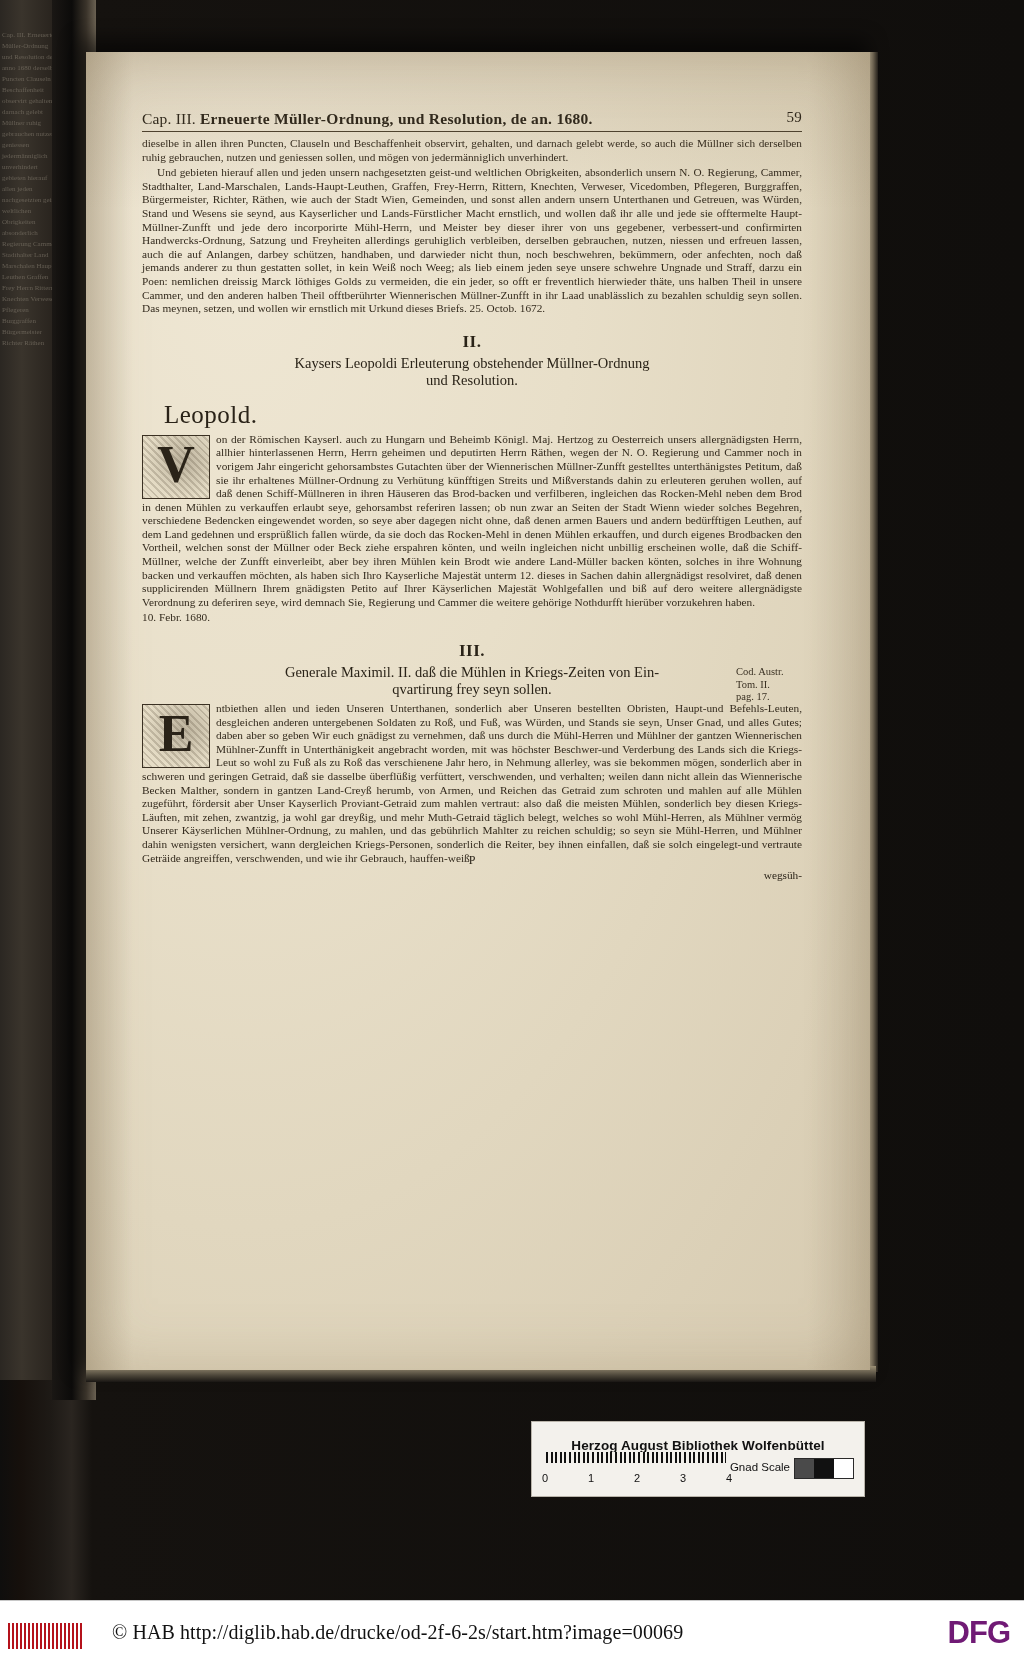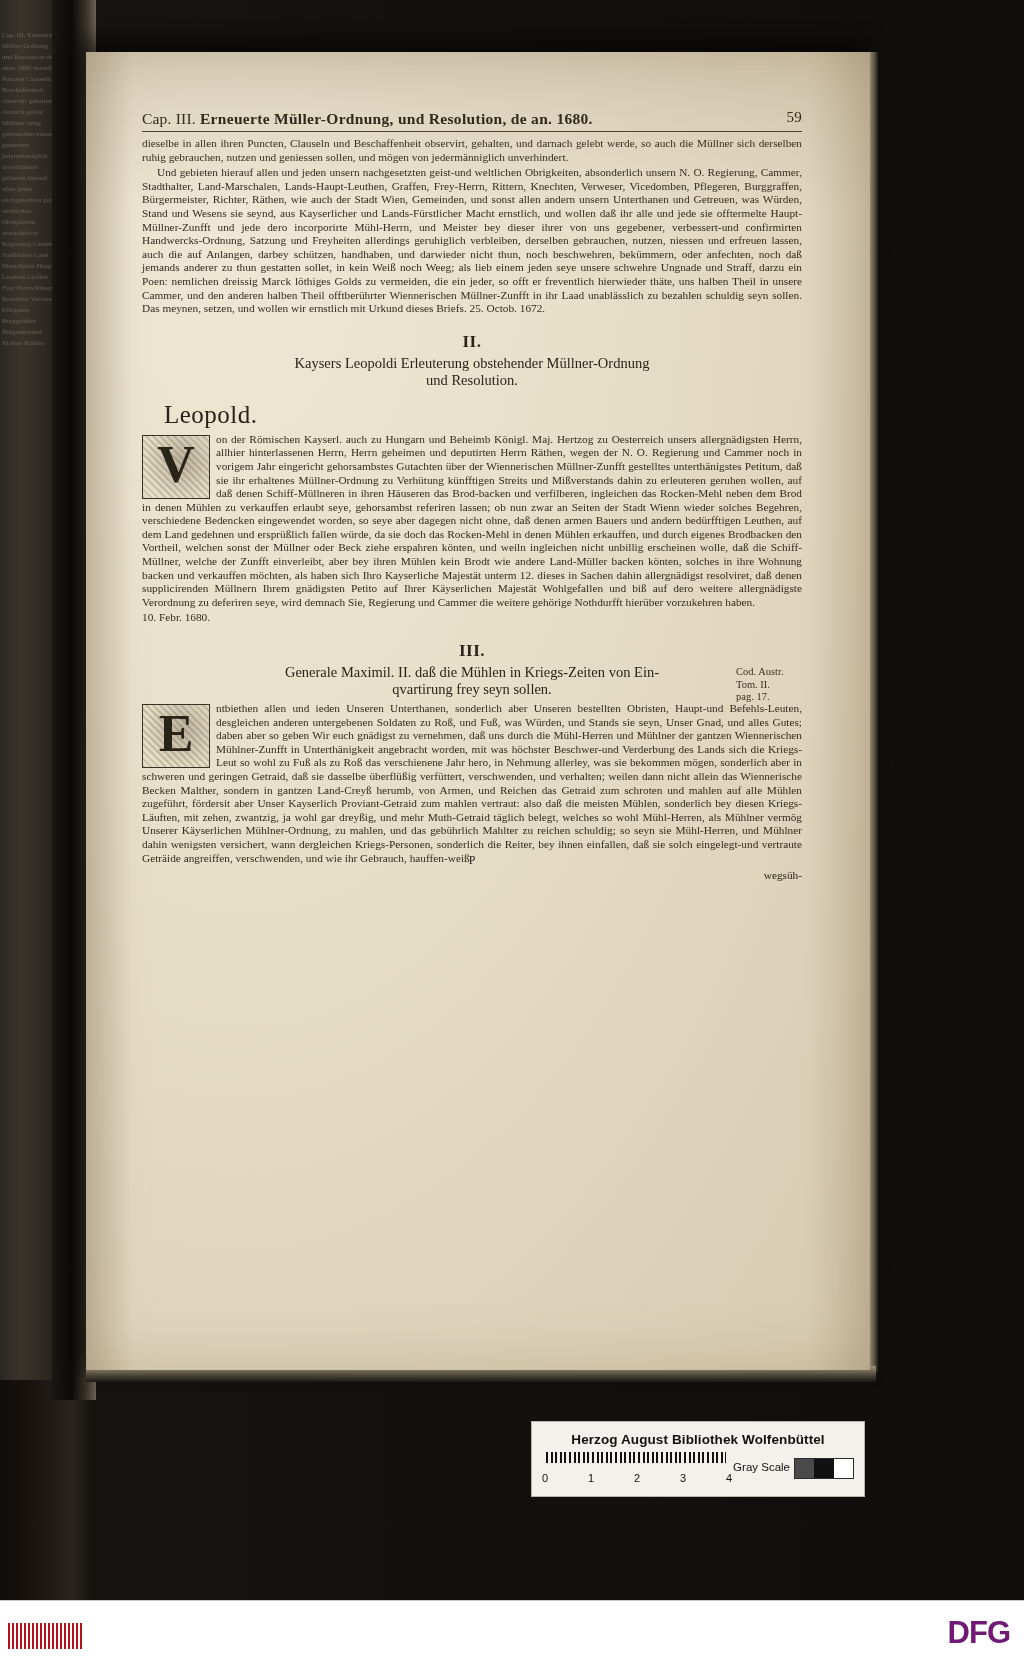--- a/index.html
+++ b/index.html
@@ -188,21 +188,21 @@
     width: 332px; height: 74px;
     background: #f3f1ec;
     border: 1px solid #b9b4aa;
     color: #111;
     font-family: "Liberation Sans", sans-serif;
   }
   .gs-title {
     text-align: center;
     font-size: 13.5px;
     font-weight: 700;
-    margin-top: 10px;
+    margin-top: 16px;
     letter-spacing: .1px;
   }
   .gs-ruler {
     position: absolute;
     left: 14px; top: 30px;
     width: 180px; height: 22px;
   }
   .gs-ruler .bar {
     position: absolute;
     left: 0; top: 0;
@@ -334,26 +334,27 @@
     <div class="gs-ruler">
       <div class="bar"></div>
     </div>
     <div class="gs-nums">
       <span>0</span>
       <span>1</span>
       <span>2</span>
       <span>3</span>
       <span>4</span>
     </div>
-    <div class="gs-scale-label">Gray Scale</div>
+    <div class="gs-scale-label">Gnad Scale</div>
     <div class="gs-patches">
       <i style="background:#4a4a4a"></i>
       <i style="background:#111111"></i>
       <i style="background:#ffffff"></i>
     </div>
   </div>
 
   <div class="banner">
     <div class="barcode"></div>
+    <div class="banner-url">© HAB http://diglib.hab.de/drucke/od-2f-6-2s/start.htm?image=00069</div>
     <div class="dfg">DFG</div>
   </div>
 
 </div>
 
 </body></html>

